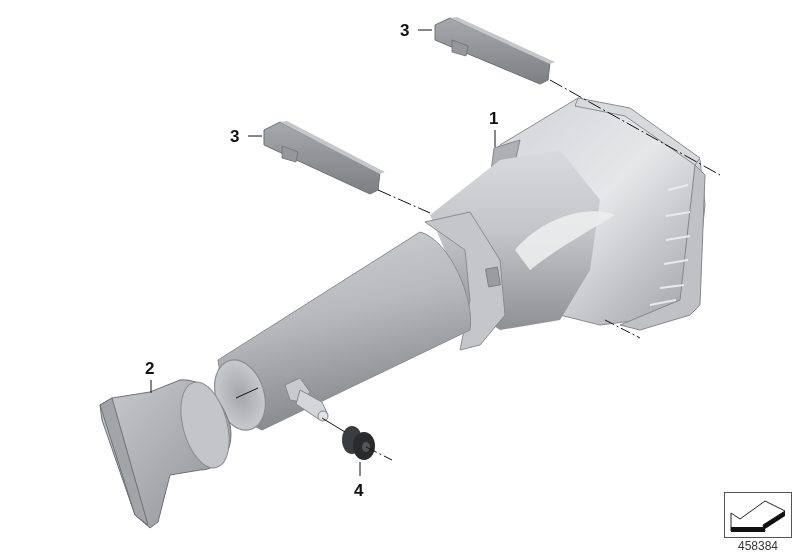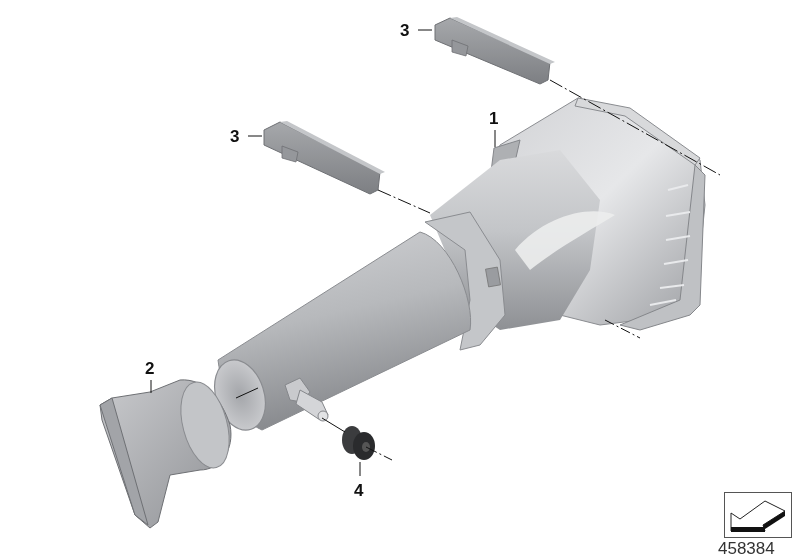--- a/index.html
+++ b/index.html
@@ -1,20 +1,20 @@
 <!DOCTYPE html>
 <html><head>
 <meta charset="utf-8">
 <style>
   html,body{margin:0;padding:0;background:#ffffff;}
   body{width:800px;height:560px;position:relative;overflow:hidden;font-family:"Liberation Sans",sans-serif;}
   #stage{position:absolute;left:0;top:0;width:800px;height:560px;}
   .callout{position:absolute;font-family:"Liberation Sans",sans-serif;font-weight:bold;font-size:17px;color:#111;line-height:1;}
   .ref-box{position:absolute;left:724px;top:492px;width:66px;height:44px;border:1px solid #555;background:#fff;}
-  .ref-id{position:absolute;left:718px;top:539px;width:80px;font-size:17px;color:#333;font-family:"Liberation Sans",sans-serif;}
+  .ref-id{position:absolute;left:718px;top:539px;width:80px;text-align:center;font-size:12px;color:#333;font-family:"Liberation Sans",sans-serif;}
 </style>
 </head>
 <body>
 
 <div id="stage">
 <svg width="800" height="560" viewBox="0 0 800 560" xmlns="http://www.w3.org/2000/svg">
   <defs>
     <linearGradient id="gBody" x1="0" y1="0" x2="0" y2="1">
       <stop offset="0" stop-color="#d9dadc"></stop>
       <stop offset="0.45" stop-color="#c3c5c8"></stop>

